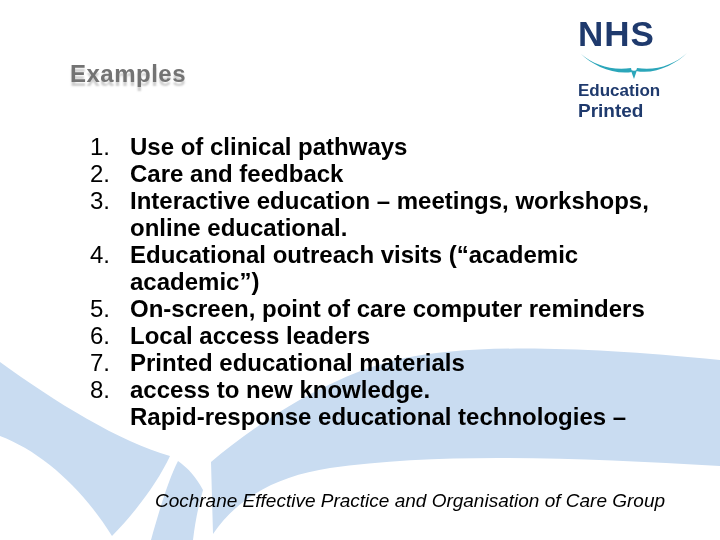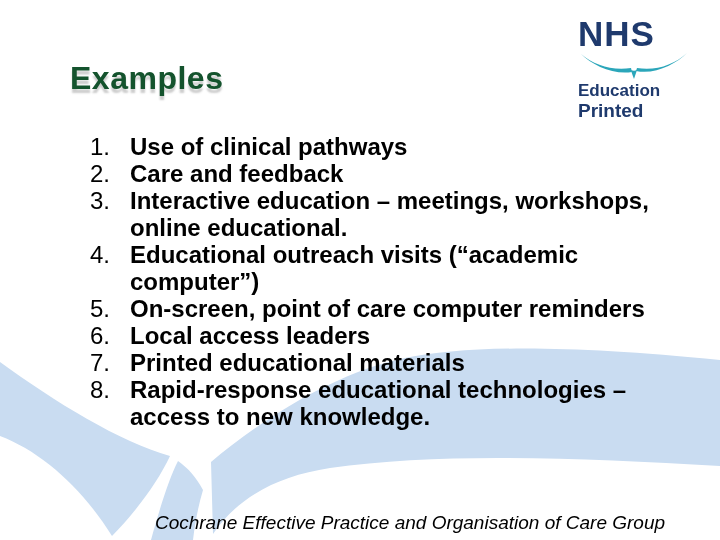--- a/index.html
+++ b/index.html
@@ -5,33 +5,33 @@
   html,body { margin:0; padding:0; background:#ffffff; }
   .slide {
     position:relative; width:720px; height:540px; background:#ffffff;
     overflow:hidden; font-family:"Liberation Sans", sans-serif;
   }
   .watermark { position:absolute; left:0; top:330px; width:720px; height:210px; z-index:0; }
   .content { position:absolute; inset:0; z-index:1; }
 
   .title {
     position:absolute; left:70px; top:60px;
-    font-size:32px; font-weight:bold; color:#14532d;
+    font-size:24px; font-weight:bold; color:#737373;
     text-shadow:0 4px 2px rgba(145,145,145,0.45);
     letter-spacing:0.5px;
   }
 
   .list { position:absolute; left:90px; top:133px; width:560px; color:#000000; }
   .list-item { display:flex; align-items:flex-start; }
   .list-num  { flex:0 0 40px; font-size:24px; line-height:27px; }
   .list-text { flex:1 1 auto; font-size:24px; line-height:27px; }
   .list-text span { display:block;font-weight:bold; }
 
   .footer {
-    position:absolute; left:130px; top:512px; width:560px;
+    position:absolute; left:130px; top:490px; width:560px;
     font-size:19px; font-style:italic; color:#000000; text-align:center;
     white-space:nowrap;
   }
 
   .logo { position:absolute; left:578px; top:16px; width:112px; text-align:left; color:#1f3a6d; }
   .logo-nhs { font-size:35px; font-weight:bold; line-height:36px; letter-spacing:1px; }
   .logo-swoosh { display:block; margin:1px auto 0 auto; }
   .logo-edu { font-size:17px; font-weight:bold; line-height:19px; margin-top:2px; }
   .logo-for { font-size:14px; font-weight:bold; line-height:16px; }
   .logo-scot { font-size:19px; font-weight:bold; line-height:21px; }
@@ -83,21 +83,21 @@
         <div class="list-text">
           <span>Interactive  education – meetings, workshops,</span>
           <span>online educational.</span>
         </div>
       </div>
 
       <div class="list-item">
         <div class="list-num">4.</div>
         <div class="list-text">
           <span>Educational outreach visits (“academic</span>
-          <span>computer”)</span>
+          <span>academic”)</span>
         </div>
       </div>
 
       <div class="list-item">
         <div class="list-num">5.</div>
         <div class="list-text">
           <span>On-screen, point of care computer reminders</span>
         </div>
       </div>
 
@@ -111,22 +111,22 @@
       <div class="list-item">
         <div class="list-num">7.</div>
         <div class="list-text">
           <span>Printed educational materials</span>
         </div>
       </div>
 
       <div class="list-item">
         <div class="list-num">8.</div>
         <div class="list-text">
+          <span>access to new knowledge.</span>
           <span>Rapid-response educational technologies –</span>
-          <span>access to new knowledge.</span>
         </div>
       </div>
 
     </div>
 
     <div class="footer">Cochrane Effective Practice and Organisation of Care Group</div>
 
   </div>
 </div>
 

